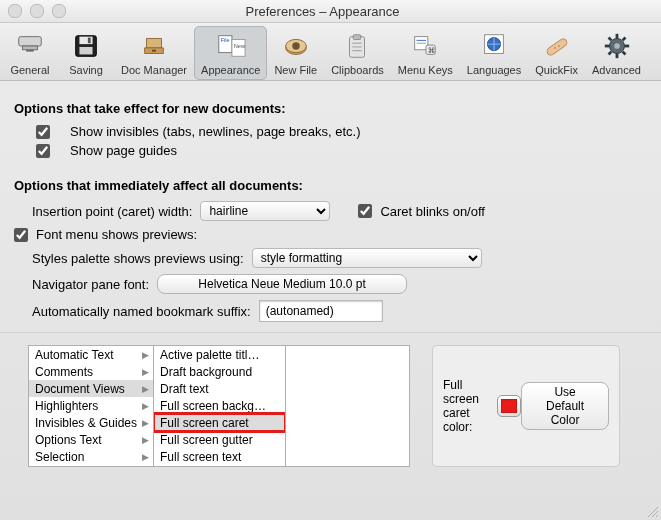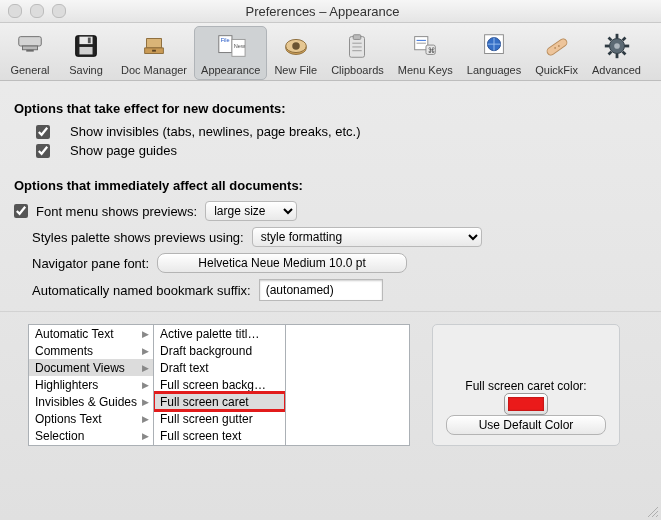--- a/index.html
+++ b/index.html
@@ -185,23 +185,23 @@
   }
   .rightpanel {
     margin-left: 22px;
     border: 1px solid #cacdd0;
     border-radius: 5px;
     width: 188px;
     height: 122px;
     box-sizing: border-box;
     background: #eee;
     display: flex;
-    flex-direction: column;
-    align-items: center;
-    justify-content: flex-end;
+    flex-direction: row;
+    align-items: center;
+    justify-content: flex-start;
     padding: 10px 10px;
   }
   .swatch {
     width: 44px;
     height: 22px;
     border: 1px solid #9a9a9a;
     border-radius: 5px;
     background: linear-gradient(#ffffff, #dedede);
     box-sizing: border-box;
     padding: 3px;
@@ -376,27 +376,33 @@
 
     <div class="row">
       <input type="checkbox" checked="" style="">
       <span>Show page guides</span>
     </div>
 
     <div style="height:10px"></div>
 
     <div class="section-title">Options that immediately affect all documents:</div>
 
+    <div class="row2">
+      <span>Insertion point (caret) width:</span>
+      <select style="width:130px">
+        <option>hairline</option>
+      </select>
+      <span style="width:12px"></span>
+      <input type="checkbox" checked="" style="">
+      <span>Caret blinks on/off</span>
+    </div>
 
     <div class="row2">
       <input type="checkbox" checked="" style="margin-left: -18px;">
       <span>Font menu shows previews:</span>
-      <select style="width:92px">
-        <option>large size</option>
-      </select>
     </div>
 
     <div class="row2">
       <span>Styles palette shows previews using:</span>
       <select style="width:230px">
         <option>style formatting</option>
       </select>
     </div>
 
     <div class="row2">

